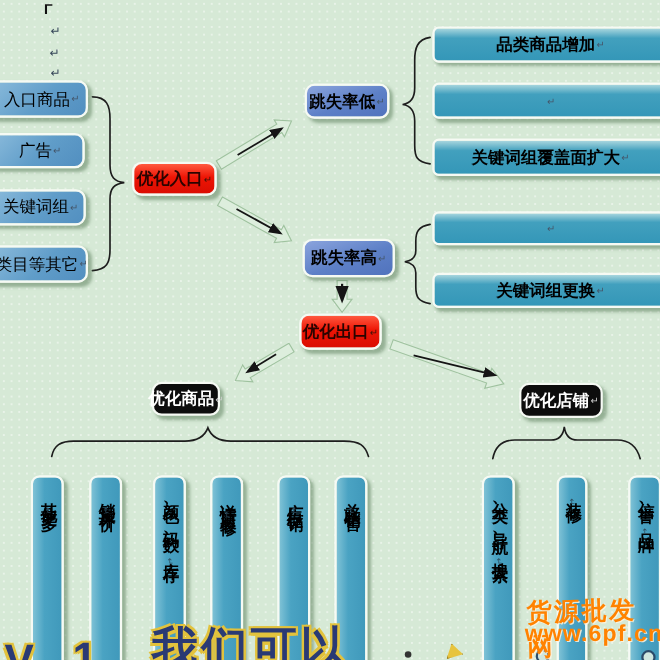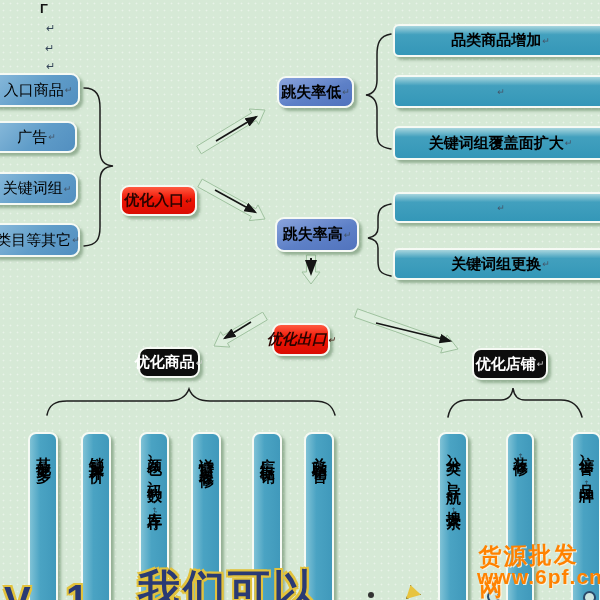--- a/index.html
+++ b/index.html
@@ -23,24 +23,24 @@
   .in{background:linear-gradient(135deg,#8cbcdc,#609dc9 55%,#528fc0);padding-left:8px;}
   #in0{left:-12px;top:73px;width:92px;height:34px;}
   #in1{left:-12px;top:121px;width:89px;height:32px;}
   #in2{left:-12px;top:172px;width:90px;height:33px;}
   #in3{left:-12px;top:223px;width:92px;height:34px;}
   
   .bounce{background:linear-gradient(160deg,#8ba4dd,#5d80c7 55%,#5173bd);font-weight:600;}
   #blow{left:277px;top:76px;width:77px;height:32px;}
   #bhigh{left:275px;top:217px;width:84px;height:35px;}
   
-  .red{background:linear-gradient(#ff5a40,#ee1505 45%,#da0d02);color:#2a0400;font-weight:bold;margin-top:38px;}
+  .red{background:linear-gradient(#ff5a40,#ee1505 45%,#da0d02);color:#2a0400;font-weight:bold;}
   .red .ret{color:#3c1208;}
   #entry{left:120px;top:147px;width:77px;height:31px;}
-  #exit{left:272px;top:285px;width:58px;height:33px;font-style:italic;}
+  #exit{left:272px;top:285px;width:75px;height:33px;}
   
   .blk{background:#0d0d0d;color:#fff;font-weight:600;}
   .blk .ret{color:#cfcfcf;}
   #prod{left:138px;top:347px;width:62px;height:31px;}
   #shop{left:472px;top:348px;width:76px;height:32px;}
   
   .wide{background:linear-gradient(#a8d6de,#42a0be 30%,#3497b8);border-radius:6px;font-weight:600;}
   #w0{left:393px;top:24px;width:215px;height:33px;}
   #w1{left:393px;top:75px;width:215px;height:33px;}
   #w2{left:393px;top:126px;width:215px;height:34px;}

